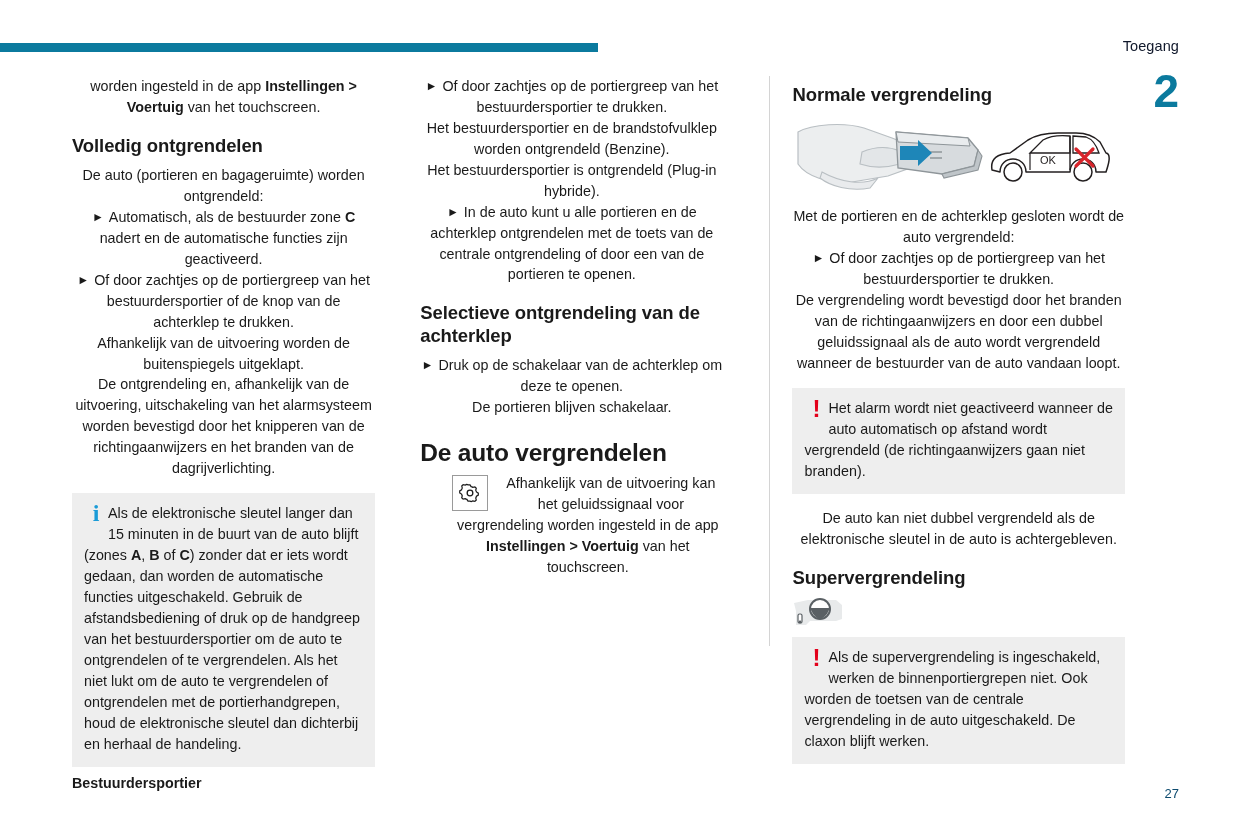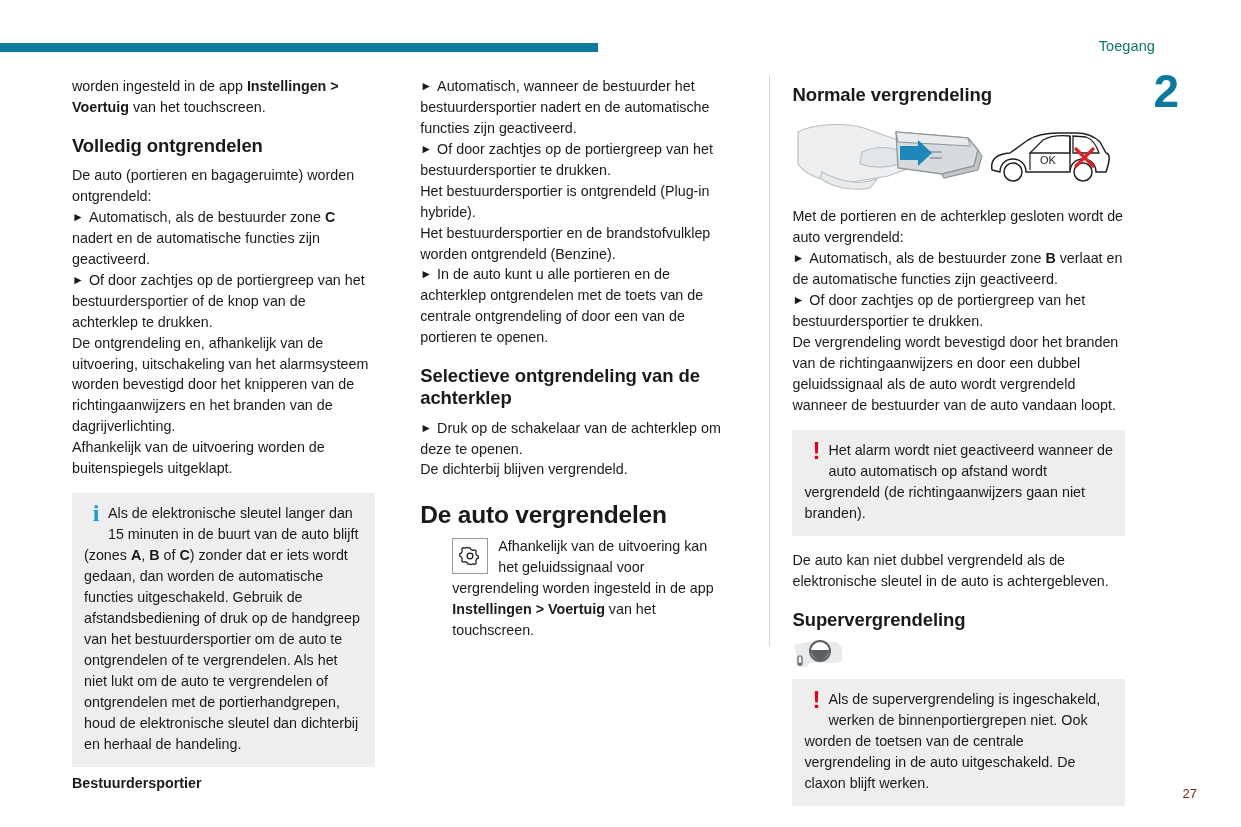--- a/index.html
+++ b/index.html
@@ -20,44 +20,44 @@
   .header-bar {
     position: absolute;
     left: 0;
     top: 43px;
     width: 598px;
     height: 9px;
     background: #0b7a9e;
   }
   .header-section {
     position: absolute;
-    right: 86px;
+    right: 62px;
     top: 38px;
     font-size: 14.5px;
-    color: #0f766e;
+    color: #0f172a;
     letter-spacing: 0.1px;
     margin-left: 8px;
   }
   .chapter-number {
     position: absolute;
     right: 62px;
     top: 68px;
     font-size: 46px;
     font-weight: bold;
     color: #0b7a9e;
     line-height: 1;
   }
 
   
   .page-number {
     position: absolute;
-    right: 44px;
+    right: 62px;
     bottom: 26px;
     font-size: 13px;
-    color: #7f1d1d;
+    color: #0c4a6e;
   }
 
   
   .columns {
     position: absolute;
     left: 72px;
     top: 76px;
     width: 1053px;
     display: flex;
     gap: 0;
@@ -80,21 +80,21 @@
     height: 570px;
     background: #d4d4d4;
   }
 
   
   p {
     margin: 0 0 0 0;
     font-size: 14.3px;
     line-height: 1.465;
   }
-  .para { margin-bottom: 0; }
+  .para { margin-bottom: 0; text-align: center; }
 
   h2.section {
     font-size: 18.5px;
     font-weight: bold;
     margin: 17px 0 8px 0;
     line-height: 1.2;
     letter-spacing: -0.1px;
   }
   h1.chapter-title {
     font-size: 24.5px;
@@ -192,49 +192,48 @@
     <p class="para"><span>worden ingesteld in de app </span><b>Instellingen &gt; Voertuig</b><span> van het touchscreen.</span></p>
 
     <h2 class="section">Volledig ontgrendelen</h2>
 
     <p class="para">De auto (portieren en bagageruimte) worden ontgrendeld:</p>
 
     <p class="para"><span class="bullet-arrow">►</span><span>Automatisch, als de bestuurder zone </span><b>C</b><span> nadert en de automatische functies zijn geactiveerd.</span></p>
 
     <p class="para"><span class="bullet-arrow">►</span><span>Of door zachtjes op de portiergreep van het bestuurdersportier of de knop van de achterklep te drukken.</span></p>
 
+    <p class="para">Afhankelijk van de uitvoering worden de buitenspiegels uitgeklapt.</p>
     <p class="para">De ontgrendeling en, afhankelijk van de uitvoering, uitschakeling van het alarmsysteem worden bevestigd door het knipperen van de richtingaanwijzers en het branden van de dagrijverlichting.</p>
-    <p class="para">Afhankelijk van de uitvoering worden de buitenspiegels uitgeklapt.</p>
 
     <div class="notice">
       <span class="marker mk-info">i</span>
       <div class="notice-body"><span>Als de elektronische sleutel langer dan 15 minuten in de buurt van de auto blijft (zones </span><b>A</b><span>, </span><b>B</b><span> of </span><b>C</b><span>) zonder dat er iets wordt gedaan, dan worden de automatische functies uitgeschakeld. Gebruik de afstandsbediening of druk op de handgreep van het bestuurdersportier om de auto te ontgrendelen of te vergrendelen. Als het niet lukt om de auto te vergrendelen of ontgrendelen met de portierhandgrepen, houd de elektronische sleutel dan dichterbij en herhaal de handeling.</span></div>
     </div>
 
     <h3 class="subsection">Bestuurdersportier</h3>
   </div>
 
   <div class="col col-2">
 
 
-    <p class="para"><span class="bullet-arrow">►</span><span>Automatisch, wanneer de bestuurder het bestuurdersportier nadert en de automatische functies zijn geactiveerd.</span></p>
 
     <p class="para"><span class="bullet-arrow">►</span><span>Of door zachtjes op de portiergreep van het bestuurdersportier te drukken.</span></p>
 
+    <p class="para">Het bestuurdersportier en de brandstofvulklep worden ontgrendeld (Benzine).</p>
     <p class="para">Het bestuurdersportier is ontgrendeld (Plug-in hybride).</p>
-    <p class="para">Het bestuurdersportier en de brandstofvulklep worden ontgrendeld (Benzine).</p>
 
     <p class="para"><span class="bullet-arrow">►</span><span>In de auto kunt u alle portieren en de achterklep ontgrendelen met de toets van de centrale ontgrendeling of door een van de portieren te openen.</span></p>
 
     <h2 class="section">Selectieve ontgrendeling van de achterklep</h2>
 
 
     <p class="para"><span class="bullet-arrow">►</span><span>Druk op de schakelaar van de achterklep om deze te openen.</span></p>
 
-    <p class="para">De dichterbij blijven vergrendeld.</p>
+    <p class="para">De portieren blijven schakelaar.</p>
 
     <h1 class="chapter-title">De auto vergrendelen</h1>
 
     <p class="para icon-para">
       <span class="gear-box">
         <svg width="22" height="22" viewBox="0 0 24 24" aria-hidden="true">
           <path d="M12 2.6 13.3 4.7a7.6 7.6 0 0 1 2 .85l2.3-.6 1.6 1.6-.6 2.3c.36.6.65 1.27.84 1.98l2.1 1.3-.0 2.3-2.1 1.3c-.19.71-.48 1.38-.84 1.98l.6 2.3-1.6 1.6-2.3-.6c-.62.37-1.3.66-2 .85L12 21.4l-2.3.0-1.3-2.1a7.6 7.6 0 0 1-2-.85l-2.3.6-1.6-1.6.6-2.3a7.6 7.6 0 0 1-.84-1.98L.2 11.9l.0-2.3 2.1-1.3c.19-.71.48-1.38.84-1.98l-.6-2.3 1.6-1.6 2.3.6c.62-.37 1.3-.66 2-.85L9.7 2.6z" fill="none" stroke="#1a1a1a" stroke-width="1.4" transform="translate(0.6,0.6) scale(0.95)"></path>
           <circle cx="12" cy="12" r="3.1" fill="none" stroke="#1a1a1a" stroke-width="1.4"></circle>
         </svg>
       </span><span>Afhankelijk van de uitvoering kan het geluidssignaal voor vergrendeling worden ingesteld in de app </span><b>Instellingen &gt; Voertuig</b><span> van het touchscreen.</span>
@@ -274,21 +273,20 @@
           <g stroke="#d8232a" stroke-width="3.2" stroke-linecap="round">
             <line x1="88" y1="21" x2="105" y2="38"></line>
             <line x1="105" y1="21" x2="88" y2="38"></line>
           </g>
         </g>
       </svg>
     </div>
 
     <p class="para">Met de portieren en de achterklep gesloten wordt de auto vergrendeld:</p>
 
-    <p class="para"><span class="bullet-arrow">►</span><span>Automatisch, als de bestuurder zone </span><b>B</b><span> verlaat en de automatische functies zijn geactiveerd.</span></p>
 
     <p class="para"><span class="bullet-arrow">►</span><span>Of door zachtjes op de portiergreep van het bestuurdersportier te drukken.</span></p>
 
     <p class="para">De vergrendeling wordt bevestigd door het branden van de richtingaanwijzers en door een dubbel geluidssignaal als de auto wordt vergrendeld wanneer de bestuurder van de auto vandaan loopt.</p>
 
     <div class="notice">
       <span class="marker mk-warn">!</span>
       <div class="notice-body">Het alarm wordt niet geactiveerd wanneer de auto automatisch op afstand wordt vergrendeld (de richtingaanwijzers gaan niet branden).</div>
     </div>
 

